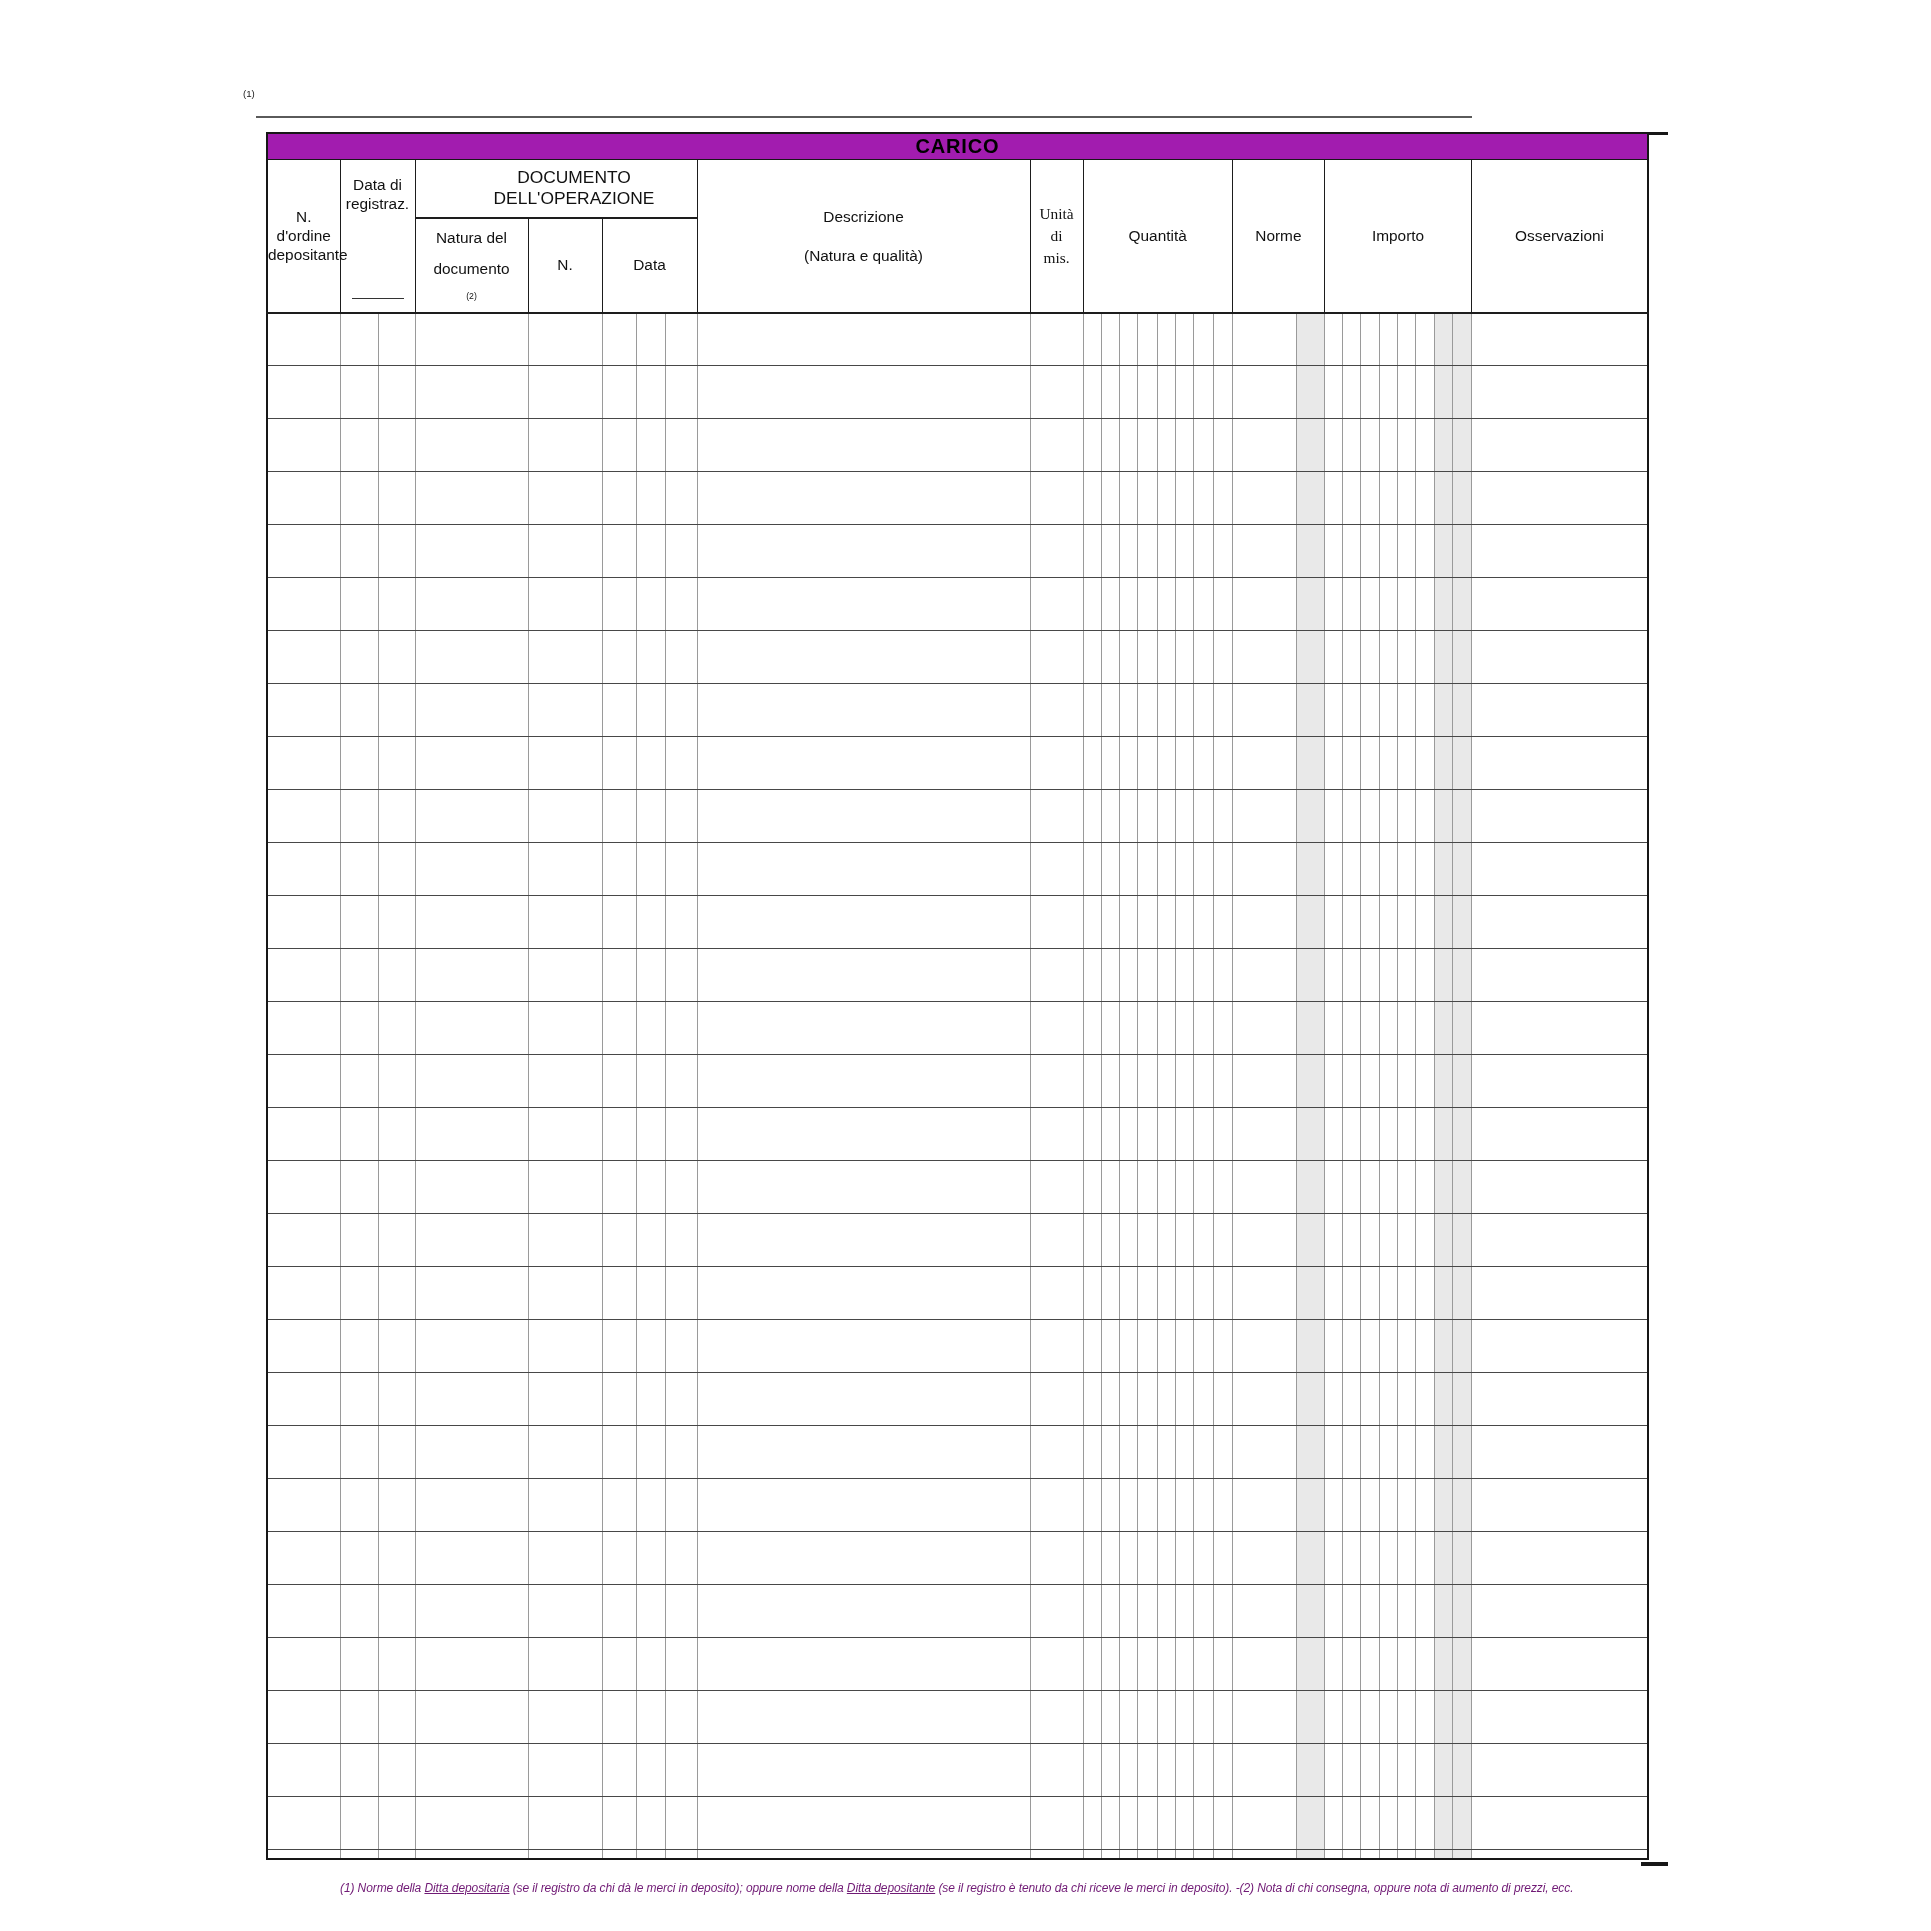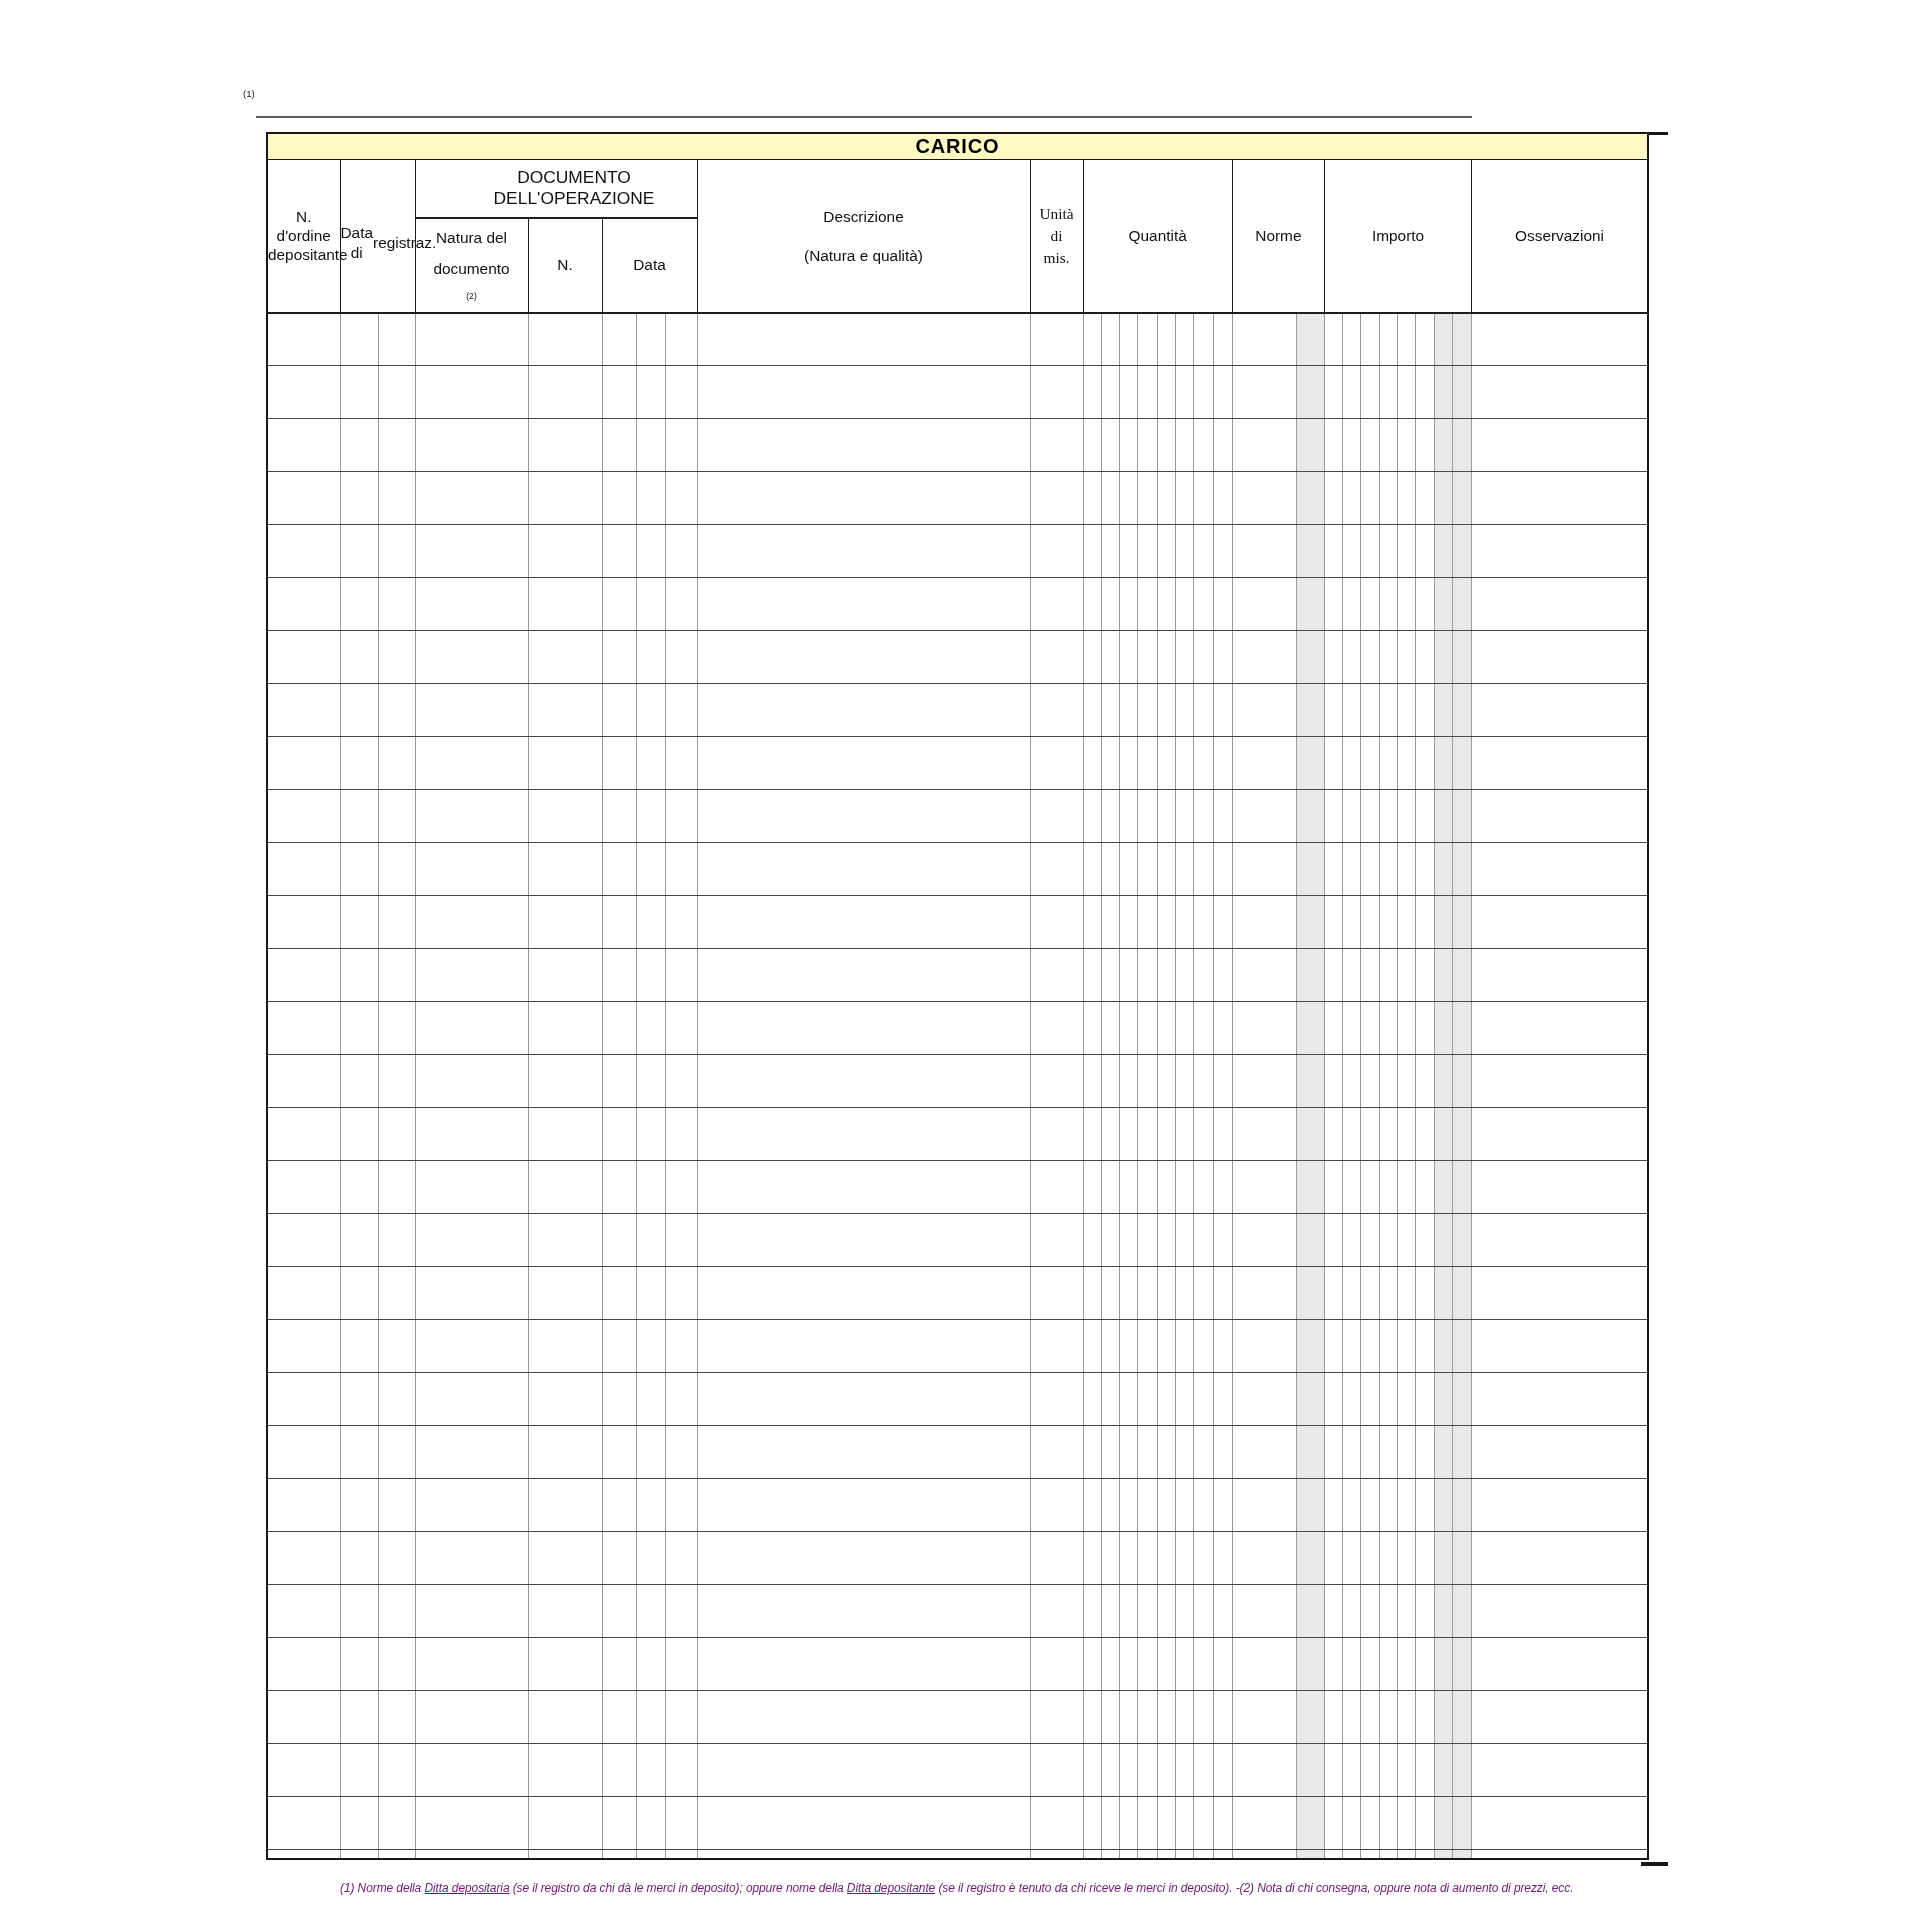--- a/index.html
+++ b/index.html
@@ -20,32 +20,32 @@
   table.register {
     position:absolute; left:266px; top:132px; width:1381px;
     border-collapse:collapse; table-layout:fixed;
     border:2.9px solid #171717;
   }
 
   th { font-weight:normal; text-align:center; vertical-align:middle; padding:0; font-size:15.4px; line-height:1.25; }
   thead th { border-bottom:2.9px solid #1d1d1d; }
 
   tr.title-row th {
-    height:23px; background:#fef9c3; font-weight:bold; font-size:20px;
+    height:23px; background:#a21caf; font-weight:bold; font-size:20px;
     letter-spacing:0.8px; border-bottom:1.9px solid #171717; color:#000;
   }
   tr.h2 { height:58px; }
   tr.h3 { height:95px; }
 
   th.cb { border-left:1.9px solid #1d1d1d; }
 
   .th-doc-group { font-size:17.4px;padding-left:36px; }
 
   .vwrap { height:149px; display:flex; flex-direction:column; align-items:center; justify-content:center; }
-  .vwrap-top { height:149px; display:flex; flex-direction:row; align-items:center; justify-content:flex-start; padding-top:13.5px; box-sizing:border-box; }
+  .vwrap-top { height:149px; display:flex; flex-direction:column; align-items:center; justify-content:flex-start; padding-top:13.5px; box-sizing:border-box; }
   .blankline { margin-top:auto; margin-bottom:11.6px; width:52px; height:0; border-bottom:1.9px solid #333; }
 
   .line { display:block; }
   .gap22 { margin-top:20px; }
   .gap12 { margin-top:11.6px; }
   .fn2 { margin-top:13.5px; font-size:8.7px; }
   .unita-line { display:block; line-height:1.4;font-family:Liberation Serif, serif; }
 
   td { border-right:1px solid #9a9a9a; border-bottom:1.9px solid #474747; padding:0; }
   td.cb { border-left:1.9px solid #1f1f1f; }

